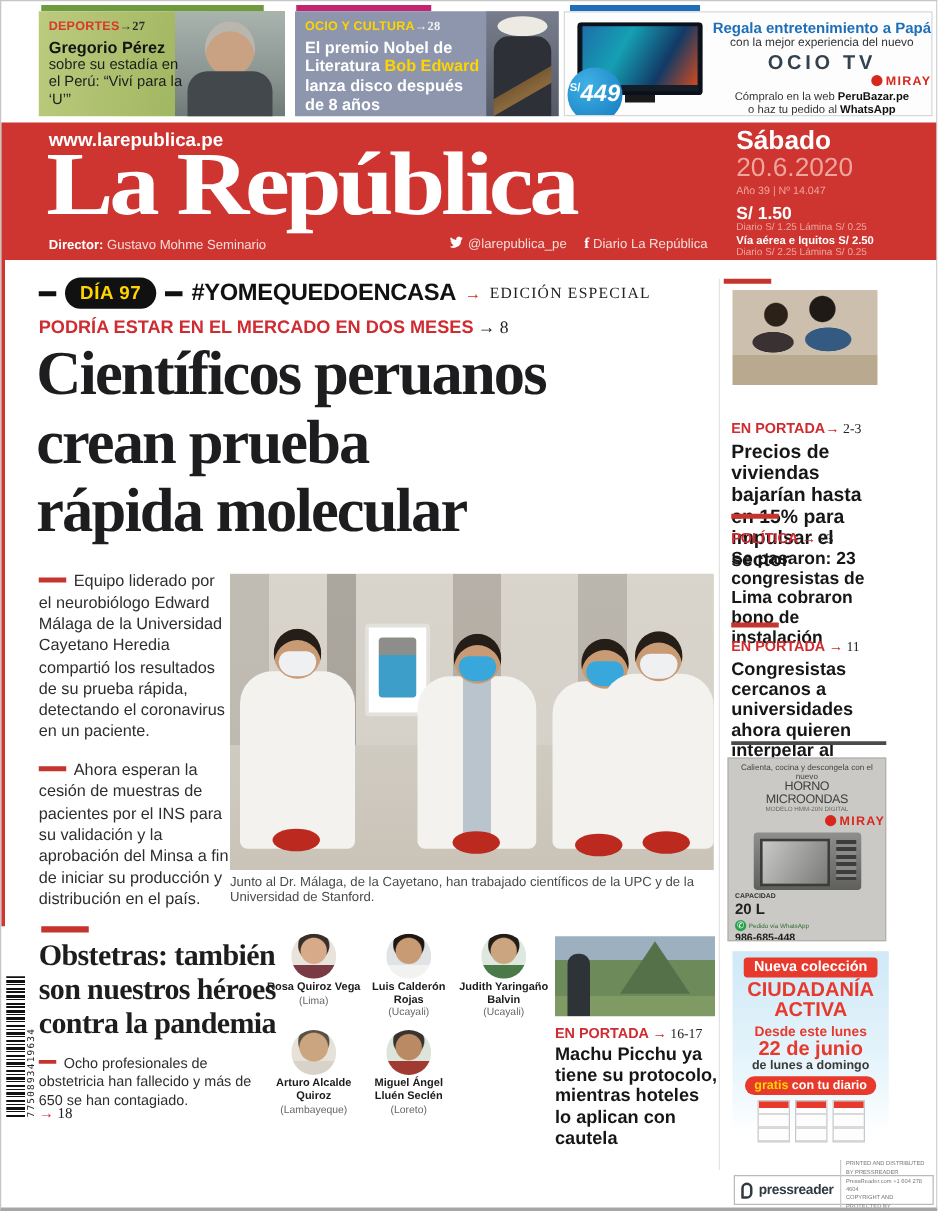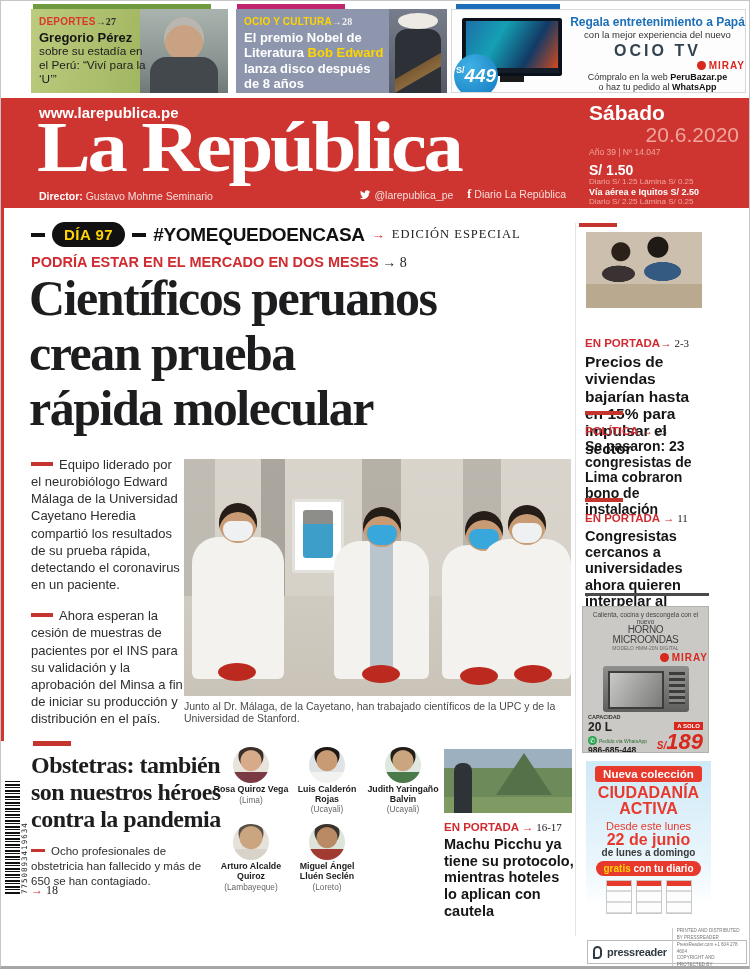--- a/index.html
+++ b/index.html
@@ -68,21 +68,21 @@
   .mh-title { position:absolute; left:36px; top:8px; font-family:"Liberation Serif",serif; font-weight:bold;
         font-size:72px; letter-spacing:-3px; transform:scaleX(1.12); transform-origin:left top; white-space:nowrap; }
   .mh-dir { position:absolute; left:38px; bottom:6px; font-size:10.5px; color:#f6ddd9; }
   .mh-dir b { color:#fff; }
   .mh-social { position:absolute; right:185px; bottom:6px; font-size:10.5px; color:#f6ddd9; display:flex; gap:14px; align-items:center; }
   .mh-social svg { vertical-align:-2px; }
   .fb-ico { display:inline-block; font-family:"Liberation Serif",serif; font-weight:bold; color:#fff;
         font-size:12px; margin-right:3px; }
   .mh-right { position:absolute; left:588px; top:4px; width:150px; line-height:1.05; }
   .mh-day { font-size:21px; font-weight:bold; }
-  .mh-date { font-size:21px; color:#f0a59c;text-align:right; }
+  .mh-date { font-size:21px; color:#f0a59c; }
   .mh-ed { font-size:8.5px; color:#f0a59c; margin-top:2px; }
   .mh-price { font-size:14px; font-weight:bold; margin-top:6px; }
   .mh-d1 { font-size:8px; color:#f0a59c; }
   .mh-p2 { font-size:9px; font-weight:bold; margin-top:2px; }
   .mh-d2 { font-size:8px; color:#f0a59c; }
 
   .left-rail { position:absolute; left:0; top:207px; width:3px; height:533px; background:#cf3631; }
   .col-rule { position:absolute; left:574px; top:222px; width:1px; height:713px; background:#e3e3e3; }
 
   
@@ -147,39 +147,39 @@
   .mi-tag { font-size:6.5px; color:#444; margin-top:4px; }
   .mi-prod { font-size:10px; font-weight:normal; color:#3f3f3f; line-height:.95; letter-spacing:-.3px; }
   .mi-model { font-size:5px; color:#666; margin-top:1px; }
   .mi-logo { font-size:10px; margin-top:1px; }
   .mwave { position:relative; width:86px; height:46px; margin:3px auto 0;
         background:linear-gradient(180deg,#8f8f8d,#5f5f5d); border-radius:3px; }
   .mwave::before { content:""; position:absolute; left:5px; top:5px; width:52px; height:34px;
         background:linear-gradient(120deg,#c9c9c7,#7a7a78); border:2px solid #3c3c3a; }
   .mwave::after { content:""; position:absolute; right:4px; top:6px; width:16px; height:32px;
         background:repeating-linear-gradient(180deg,#3c3c3a 0 3px,#8a8a88 3px 6px); }
-  .mi-bottom { display:flex; justify-content:space-between; padding:2px 5px 0; text-align:left; }
+  .mi-bottom { display:flex; justify-content:space-between; padding:2px 5px 0; text-align:left;flex-direction:column; }
   .mi-cap-l { font-size:5.5px; color:#333; font-weight:bold; }
   .mi-cap { font-size:12px; font-weight:bold; color:#222; }
   .mi-wa { margin-top:2px; font-size:5px; color:#2e6e35; }
   .mi-wa .ph { display:block; font-size:8.5px; font-weight:bold; color:#1b1b1b; }
   .mi-wa .wa-g { display:inline-block; width:9px; height:9px; border-radius:50%; background:#25a24a;
         color:#fff; font-size:7px; line-height:9px; text-align:center; margin-right:2px; }
   .mi-price { text-align:right; }
   .mi-promo { font-size:6px; font-weight:bold; color:#fff; background:#d8271d; padding:1px 3px; display:inline-block; }
   .mi-val { font-size:22px; font-weight:bold; font-style:italic; color:#d8271d; line-height:.9; }
   .mi-val .c { font-size:10px; }
 
   
   .coll { position:absolute; left:585px; top:760px; width:125px; height:145px; text-align:center;
         background:linear-gradient(180deg,#cfe9f7 0%,#eaf6fc 70%,#fff 100%); }
   .coll-banner { display:inline-block; margin-top:5px; background:#e8392d; color:#fff; font-weight:bold;
         font-size:11.5px; padding:2px 8px; border-radius:3px; }
   .coll-title { font-size:16px; font-weight:800; color:#e8392d; line-height:1; margin-top:3px; }
-  .coll-s1 { font-size:11px; font-weight:normal; color:#e8392d; margin-top:3px; }
+  .coll-s1 { font-size:11px; font-weight:bold; color:#e8392d; margin-top:3px; }
   .coll-date { font-size:16px; font-weight:800; color:#e8392d; line-height:.95; }
   .coll-s2 { font-size:10px; font-weight:bold; color:#3a3a3a; }
   .coll-pill { display:inline-block; margin-top:2px; background:#e8392d; border-radius:9px; padding:2px 7px;
         font-size:10px; font-weight:bold; color:#fff; }
   .coll-pill .yl { color:#ffd400; }
   .booklets { display:flex; justify-content:center; gap:4px; margin-top:4px; }
   .bk { width:26px; height:34px; background:#fdfdfd; border:1px solid #c9c9c9;
         background-image:linear-gradient(180deg,#e8392d 0 5px,transparent 5px),
         repeating-linear-gradient(180deg,transparent 0 9px,#d9d9d9 9px 11px); }
 

